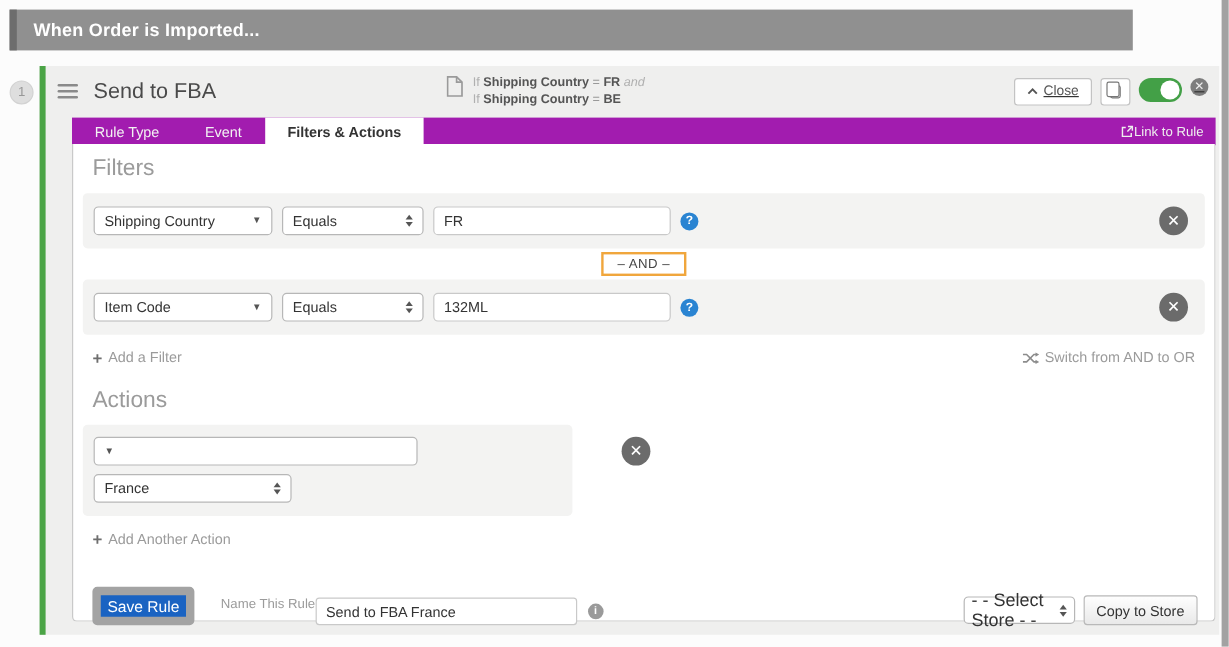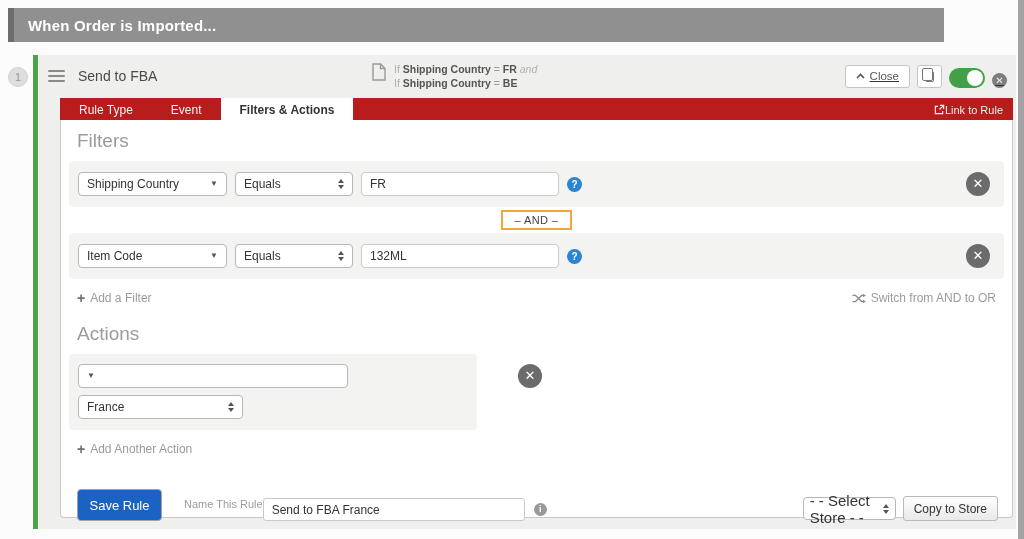--- a/index.html
+++ b/index.html
@@ -29,32 +29,32 @@
   .rule-index {
     position:absolute; left:8px; top:67px; width:20px; height:20px;
     background:#dedede; border:1px solid #d2d2d2; border-radius:50%;
     color:#979797; font-size:11px; display:flex; align-items:center; justify-content:center;
   }
 
   
   .rule-header { position:relative; height:42px; display:flex; align-items:center; padding:0 9px 0 10px; }
   .drag-handle { display:flex; flex-direction:column; gap:3px; width:17px; cursor:grab; }
   .drag-handle i { display:block; height:2px; background:#8a8a8a; border-radius:1px; }
-  .rule-title { margin-left:13px; font-size:14px; color:#4a4a4a; }
+  .rule-title { margin-left:13px; font-size:18px; color:#4a4a4a; }
 
   .conditions { position:absolute; left:334px; top:7px; display:flex; gap:8px; }
   .doc-icon { margin-top:1px; }
   .cond-lines { font-size:10.5px; line-height:14px; }
   .cond-if { color:#b0b0b0; }
   .cond-field { color:#555; font-weight:bold; }
   .cond-eq { color:#999; }
   .cond-val { color:#555; font-weight:bold; }
   .cond-conj { color:#b0b0b0; font-style:italic; }
 
-  .header-controls { margin-left:auto; display:flex; align-items:flex-end; gap:7px;text-decoration:underline; }
+  .header-controls { margin-left:auto; display:flex; align-items:flex-start; gap:7px;text-decoration:underline; }
   .btn-close {
     display:flex; align-items:center; gap:5px; background:#fff;
     border:1px solid #c3c3c3; border-radius:3px; height:23px; padding:0 10px;
     font-size:11.5px; color:#555; cursor:pointer;
   }
   .btn-copy-rule {
     width:25px; height:23px; background:#fff; border:1px solid #c3c3c3; border-radius:3px;
     display:flex; align-items:center; justify-content:center; cursor:pointer;
   }
   .copy-glyph { position:relative; width:9px; height:11px; border:1.4px solid #777; border-radius:2px; background:#fff; }
@@ -62,21 +62,21 @@
   .toggle { width:36px; height:20px; border-radius:10px; background:#43a047; position:relative; cursor:pointer; }
   .toggle .knob { position:absolute; right:2px; top:2px; width:16px; height:16px; border-radius:50%; background:#fff; }
   .x-circle-sm {
     width:15px; height:15px; border-radius:50%; background:#7d7d7d; color:#efefef;
     font-size:10px; font-weight:bold; line-height:15px; text-align:center; cursor:pointer;
   }
 
   
   .tab-bar {
     position:absolute; left:22px; top:43px; width:953px; height:23px;
-    background:#b91c1c; display:flex; align-items:stretch;
+    background:#a21caf; display:flex; align-items:stretch;
   }
   .tab { padding:0 19px; display:flex; align-items:center; font-size:12px; color:#f2f2f2; cursor:pointer; }
   .tab.active { background:#ffffff; color:#333; font-weight:bold; }
   .link-to-rule { margin-left:auto; display:flex; align-items:center; gap:0; padding:0 10px; color:#eee; font-size:11px; cursor:pointer; }
 
   
   .panel {
     position:absolute; left:22px; top:65px; width:953px; height:398px;
     background:#fff; border:1px solid #c9c9c9; border-top:none;
     border-radius:0 0 4px 4px; padding:8px 8px 0 8px;
@@ -129,26 +129,26 @@
     position:relative; width:408px; background:#f3f3f2; border-radius:4px;
     padding:10px 12px 11px 9px; margin-bottom:0;
   }
   .sel-action { width:270px; }
   .sel-option { width:165px; margin-top:7px; }
   .action-x { position:absolute; right:-65px; top:10px; margin-left:0; }
   .add-action-row { margin:12px 8px 0 8px; }
 
   .footer-row { display:flex; align-items:flex-end; margin:33px 6px 0 8px; }
   .btn-save {
-    width:85px; height:32px; background:#1a63c2; border:1px solid #a3a3a3; border-radius:4px;
+    width:85px; height:32px; background:#1a63c2; border:7px solid #a3a3a3; border-radius:4px;
     color:#fff; font-size:13px; cursor:pointer; font-family:inherit;
   }
   .name-group { margin-left:22px; display:flex; flex-direction:row; }
   .name-label { font-size:11px; color:#9b9b9b; margin-bottom:6px; }
-  .name-input { width:262px; height:23px; border-radius:3px; }
+  .name-input { width:218px; height:23px; border-radius:3px; }
   .info-icon {
     margin:0 0 5px 9px; width:13px; height:13px; border-radius:50%;
     background:#9a9a9a; color:#fff; font-size:9px; font-weight:bold;
     line-height:13px; text-align:center;
   }
   .store-group { margin-left:auto; display:flex; align-items:center; gap:7px; }
   .sel-store { width:93px; height:23px; font-size:15px; padding:0 6px; }
   .btn-copy-store {
     height:25px; padding:0 10px; font-size:12px; color:#333; cursor:pointer; font-family:inherit;
     background:linear-gradient(#fefefe,#e9e9e9); border:1px solid #b9b9b9; border-radius:3px;

